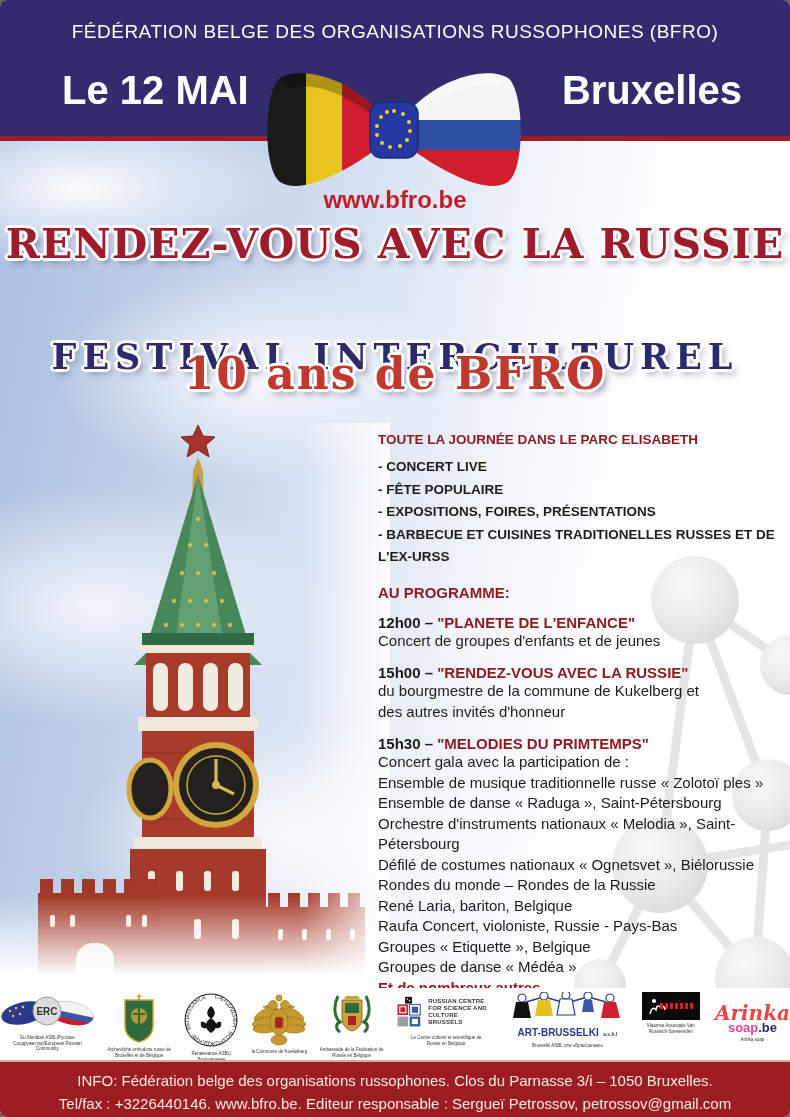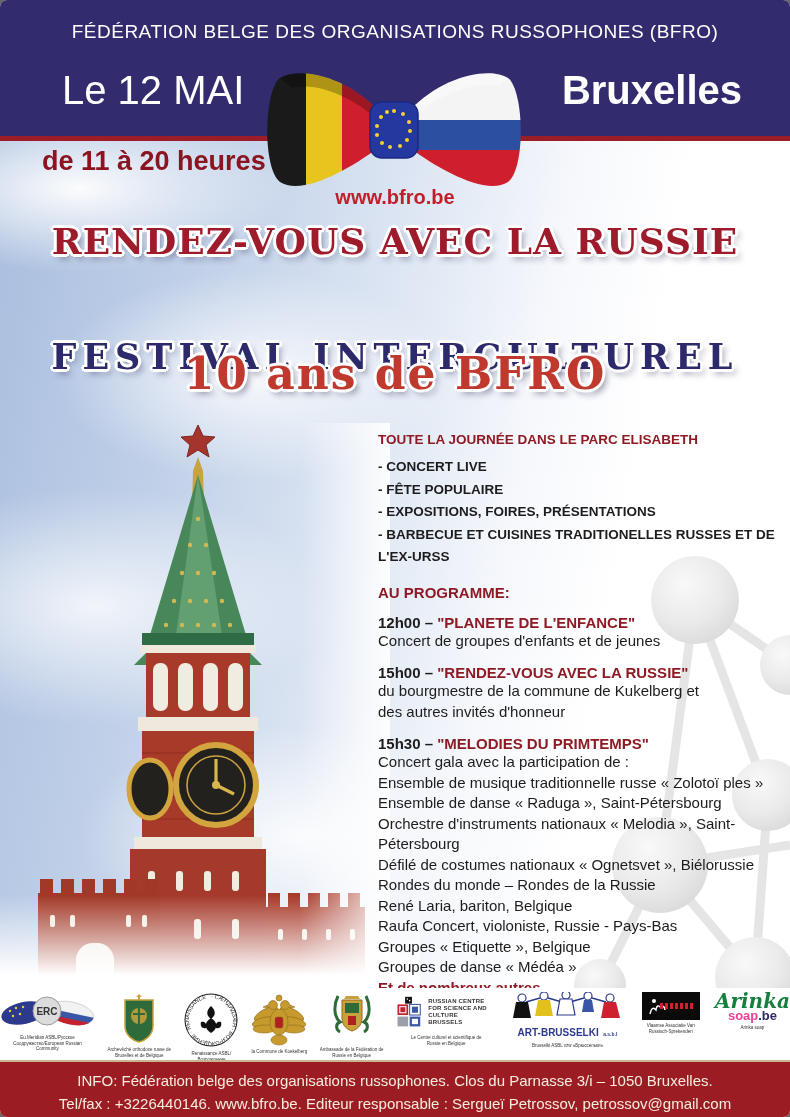--- a/index.html
+++ b/index.html
@@ -11,32 +11,32 @@
       radial-gradient(ellipse 300px 120px at 10% 6%,rgba(255,255,255,.95),rgba(255,255,255,0) 70%),
       radial-gradient(ellipse 280px 150px at 32% 28%,rgba(255,255,255,.85),rgba(255,255,255,0) 70%),
       radial-gradient(ellipse 330px 170px at 12% 55%,rgba(255,255,255,.8),rgba(255,255,255,0) 70%),
       radial-gradient(ellipse 320px 160px at 38% 82%,rgba(255,255,255,.85),rgba(255,255,255,0) 70%),
       linear-gradient(100deg,#a9bede 0%,#bfcfe8 22%,#dde6f3 45%,#f6f8fc 62%,#ffffff 74%);}
   
   .top-band{position:absolute;left:0;top:0;width:790px;height:137px;background:#322b6d;}
   .red-line{position:absolute;left:0;top:136px;width:790px;height:5px;background:#9c1c28;}
   .org-title{position:absolute;left:0;top:21px;width:790px;text-align:center;color:#fff;
     font-size:19px;letter-spacing:.5px;}
-  .date-txt{position:absolute;left:62px;top:68px;color:#fff;font-size:40px;font-weight:normal;text-align:right;}
+  .date-txt{position:absolute;left:62px;top:68px;color:#fff;font-size:40px;font-weight:bold;text-align:right;}
   .city-txt{position:absolute;right:48px;top:68px;color:#fff;font-size:40px;font-weight:bold;}
   .hours-txt{position:absolute;left:42px;top:146px;color:#8a1420;font-size:27px;font-weight:bold;}
   .venue-txt{position:absolute;right:50px;top:150px;color:#8a1420;font-size:26px;font-weight:bold;}
   .bowtie{position:absolute;left:256px;top:58px;z-index:5;}
   .website{position:absolute;left:295px;top:186px;width:200px;text-align:center;color:#c01f2a;
-    font-size:20px;font-weight:bold;z-index:6;}
+    font-size:24px;font-weight:bold;z-index:6;}
   
   .outl{text-shadow:-2px -2px 0 #fff,2px -2px 0 #fff,-2px 2px 0 #fff,2px 2px 0 #fff,
         0 -3px 0 #fff,0 3px 0 #fff,-3px 0 0 #fff,3px 0 0 #fff,4px 5px 6px rgba(40,40,80,.45);}
   .title-main{position:absolute;left:0;top:220px;width:790px;text-align:center;z-index:3;
-    font-family:"DejaVu Serif",serif;font-weight:bold;font-size:36px;color:#9e1b2b;letter-spacing:1px;}
+    font-family:"DejaVu Serif",serif;font-weight:bold;font-size:41px;color:#9e1b2b;letter-spacing:1px;}
   .title-sub{position:absolute;left:0;top:300px;width:790px;text-align:center;z-index:3;
     font-family:"DejaVu Serif",serif;font-weight:bold;font-size:35px;color:#2d2a6b;letter-spacing:6px;margin-top:36px;}
   .title-anniv{position:absolute;left:0;top:348px;width:790px;text-align:center;z-index:3;
     font-family:"DejaVu Serif",serif;font-weight:bold;font-size:44px;color:#c0392e;letter-spacing:2px;}
   
   .kremlin{position:absolute;left:30px;top:423px;z-index:1;}
   .kremlin-fade-b{position:absolute;left:0;top:895px;width:420px;height:100px;z-index:2;
     background:linear-gradient(rgba(255,255,255,0),#fff 80%);}
   .kremlin-fade-r{position:absolute;left:300px;top:423px;width:90px;height:572px;z-index:2;
     background:linear-gradient(90deg,rgba(255,255,255,0),rgba(255,255,255,.9));}
@@ -57,41 +57,40 @@
   .logos{position:absolute;left:0;top:988px;width:790px;height:72px;background:#fff;z-index:4;
     display:flex;align-items:flex-start;justify-content:center;gap:12px;padding-top:4px;box-sizing:border-box;}
   .logo-item{display:flex;flex-direction:column;align-items:center;}
   .logo-cap{font-size:4.5px;color:#333;text-align:center;margin-top:3px;max-width:84px;line-height:5.5px;}
   .rc-text{font-size:6px;font-weight:bold;color:#333;line-height:7px;letter-spacing:.2px;}
   .ab-text{font-size:10px;font-weight:bold;color:#2b3a8c;}
   .ab-suffix{font-size:5px;font-weight:bold;color:#2b3a8c;}
   .dance-box{width:58px;height:28px;background:#0a0a0a;position:relative;}
   .dance-red{position:absolute;left:18px;top:11px;width:34px;height:6px;
     background:repeating-linear-gradient(90deg,#d41f2c 0 3px,rgba(0,0,0,0) 3px 5px);}
-  .arinka-w1{font-family:"DejaVu Serif",serif;font-style:italic;font-weight:bold;font-size:20px;color:#15803d;line-height:18px;}
+  .arinka-w1{font-family:"DejaVu Serif",serif;font-style:italic;font-weight:bold;font-size:20px;color:#ef4444;line-height:18px;margin-top:12px;}
   .arinka-row{font-size:13px;font-weight:bold;line-height:12px;}
   
   .footer{position:absolute;left:0;top:1060px;width:790px;height:57px;background:#9c1c24;z-index:4;
     border-top:2px solid #cbb490;}
   .footer-l1{position:absolute;left:0;top:10px;width:790px;text-align:center;color:#f6ecdd;font-size:15px;}
   .footer-l2{position:absolute;left:0;top:33px;width:790px;text-align:center;color:#f6ecdd;font-size:15px;}
 </style>
 </head>
 <body>
 
 <div class="poster">
 
   <div class="bg-sky"></div>
 
   <div class="top-band"></div>
   <div class="red-line"></div>
   <div class="org-title">FÉDÉRATION BELGE DES ORGANISATIONS RUSSOPHONES (BFRO)</div>
   <div class="date-txt">Le 12 MAI</div>
   <div class="city-txt">Bruxelles</div>
-  <div class="hours-txt">de 11 à 20 heures</div>
 
   <svg class="bowtie" width="276" height="142" viewBox="0 0 276 142">
     <defs>
       <clipPath id="wingL">
           <path d="M122,52 C90,18 42,8 24,20 C8,32 6,110 24,124 C46,138 92,112 122,90 Z"></path>
         </clipPath>
       <clipPath id="wingR">
           <path d="M154,52 C186,18 234,8 252,20 C268,32 270,110 252,124 C230,138 184,112 154,90 Z"></path>
         </clipPath>
     </defs>

